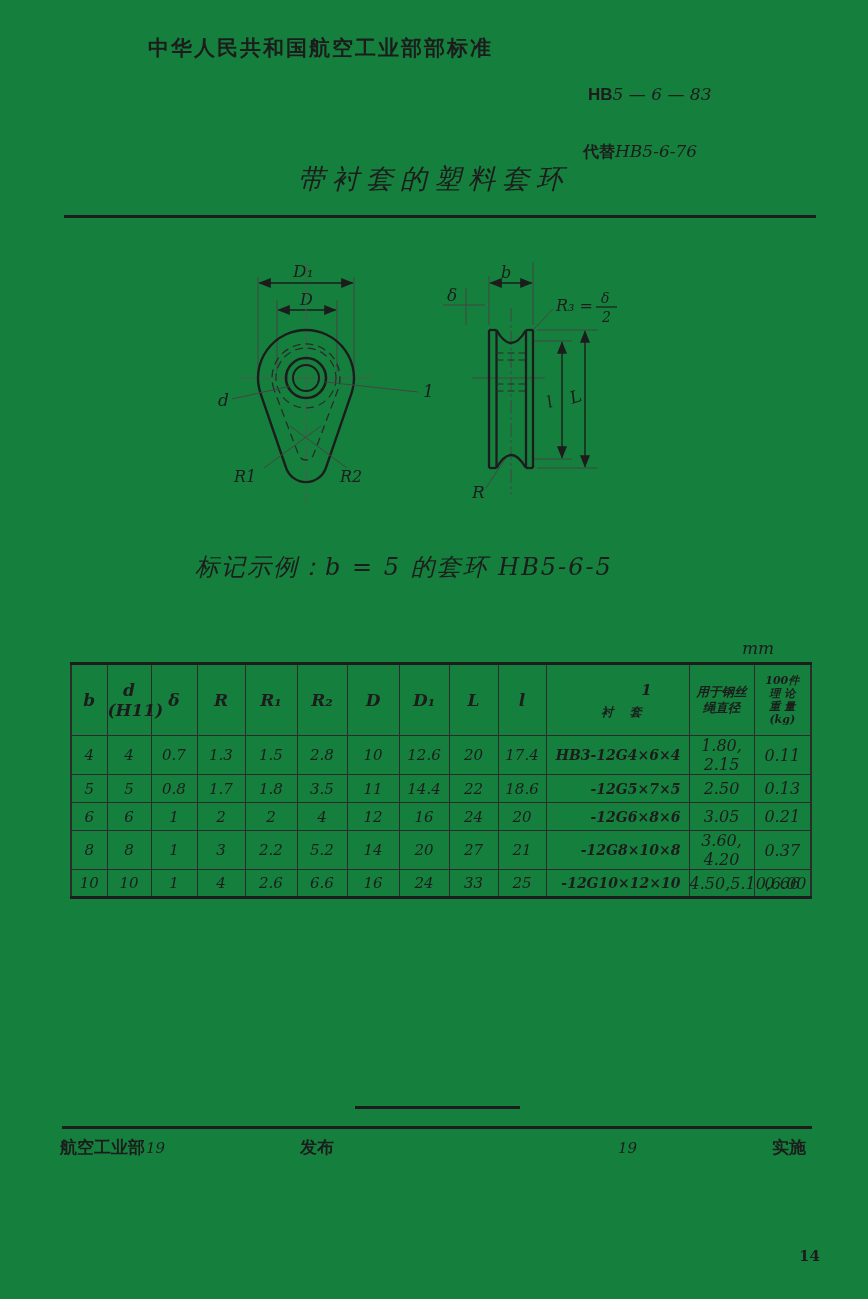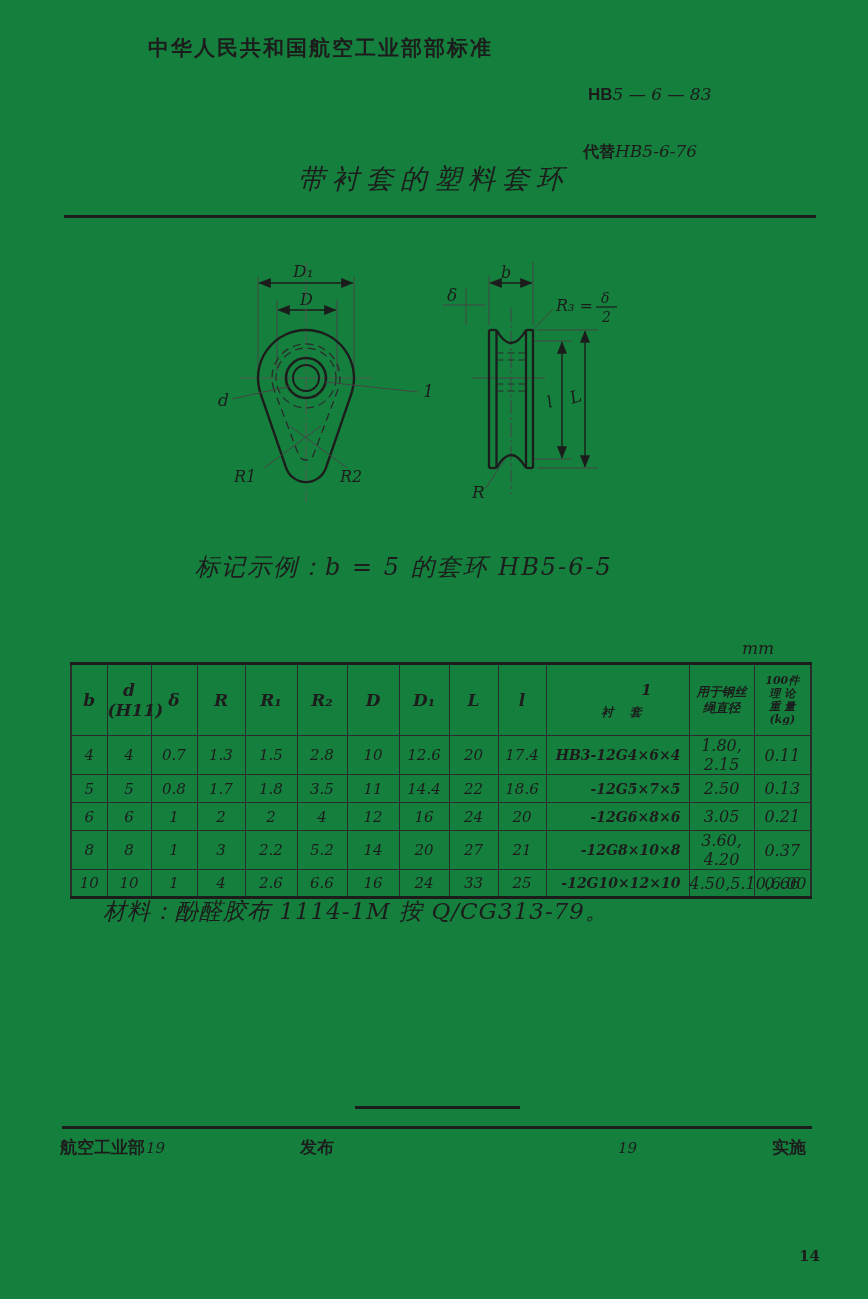--- a/index.html
+++ b/index.html
@@ -287,21 +287,20 @@
           <td>33</td>
           <td>25</td>
           <td>-12G10×12×10</td>
           <td>4.50,5.10,6.00</td>
           <td>0.66</td>
         </tr>
       </tbody>
   </table>
 
   <div class="abs notes hw">
-    <div>材料：酚醛胶布 1114-1M 按 Q/CG313-79。</div>
   </div>
 
   <div class="abs short-line"></div>
   <div class="abs footer-rule"></div>
 
   <div class="abs ft ft-issuer">航空工业部</div>
   <div class="abs ft ft-y1 hw">19</div>
   <div class="abs ft ft-publish">发布</div>
   <div class="abs ft ft-y2 hw">19</div>
   <div class="abs ft ft-impl">实施</div>

